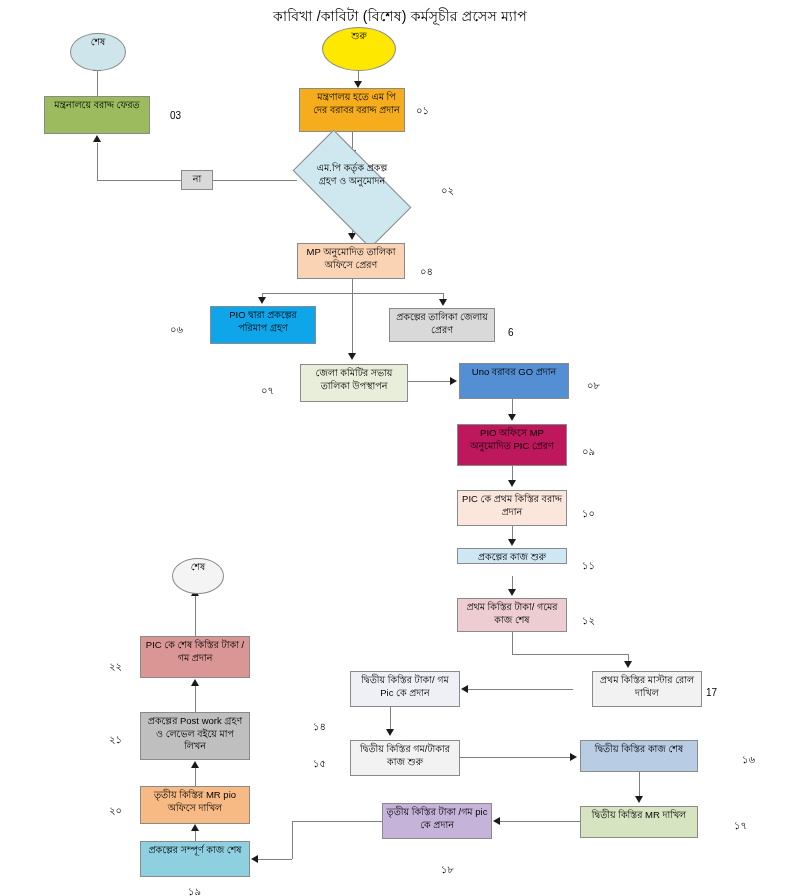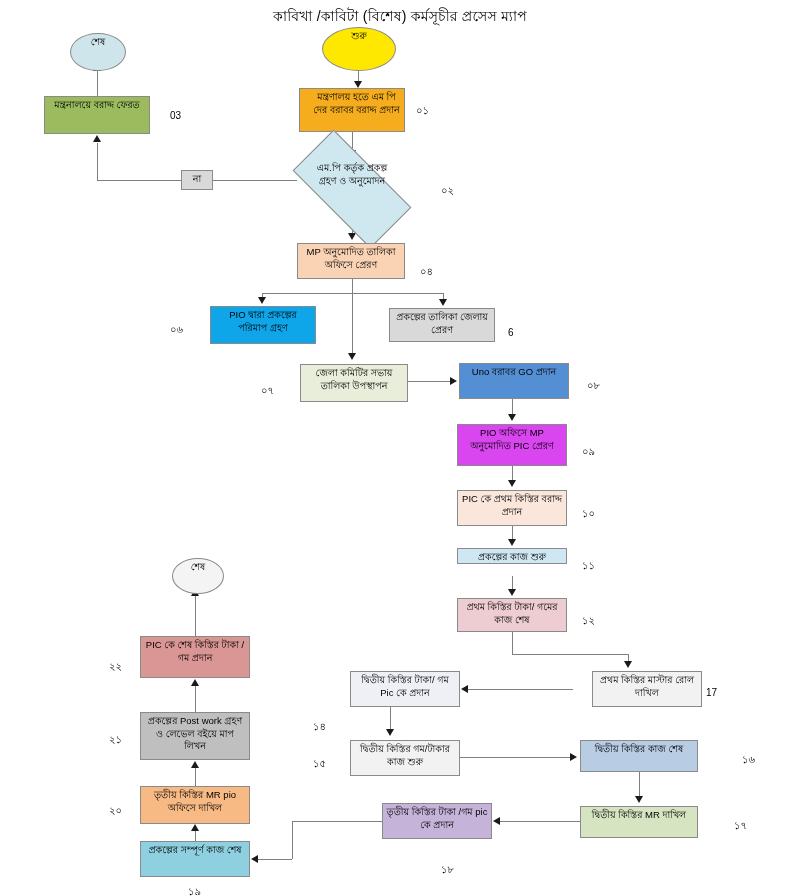--- a/index.html
+++ b/index.html
@@ -233,21 +233,21 @@
       </div>
       <div class="step-label" style="left: 170px; top: 322px;">০৬</div>
       <div class="node rect" style="left: 300px; top: 364px; width: 108px; height: 38px; background: rgb(233, 238, 218);">
         <span>জেলা কমিটির সভায় তালিকা উপস্থাপন</span>
       </div>
       <div class="step-label" style="left: 261px; top: 383px;">০৭</div>
       <div class="node rect" style="left: 459px; top: 363px; width: 110px; height: 36px; background: rgb(84, 143, 212);">
         <span>Uno বরাবর GO প্রদান</span>
       </div>
       <div class="step-label" style="left: 587px; top: 378px;">০৮</div>
-      <div class="node rect" style="left: 457px; top: 424px; width: 110px; height: 42px; background: #d946ef;">
+      <div class="node rect" style="left: 457px; top: 424px; width: 110px; height: 42px; background: #be185d;">
         <span>PIO অফিসে MP অনুমোদিত PIC  প্রেরণ</span>
       </div>
       <div class="step-label" style="left: 582px; top: 444px;">০৯</div>
       <div class="node rect" style="left: 457px; top: 490px; width: 110px; height: 36px; background: rgb(251, 230, 220);">
         <span>PIC কে প্রথম কিস্তির বরাদ্দ প্রদান</span>
       </div>
       <div class="step-label" style="left: 582px; top: 506px;">১০</div>
       <div class="node rect" style="left: 457px; top: 548px; width: 110px; height: 16px; background: rgb(207, 231, 243);">
         <span>প্রকল্পের  কাজ শুরু</span>
       </div>

